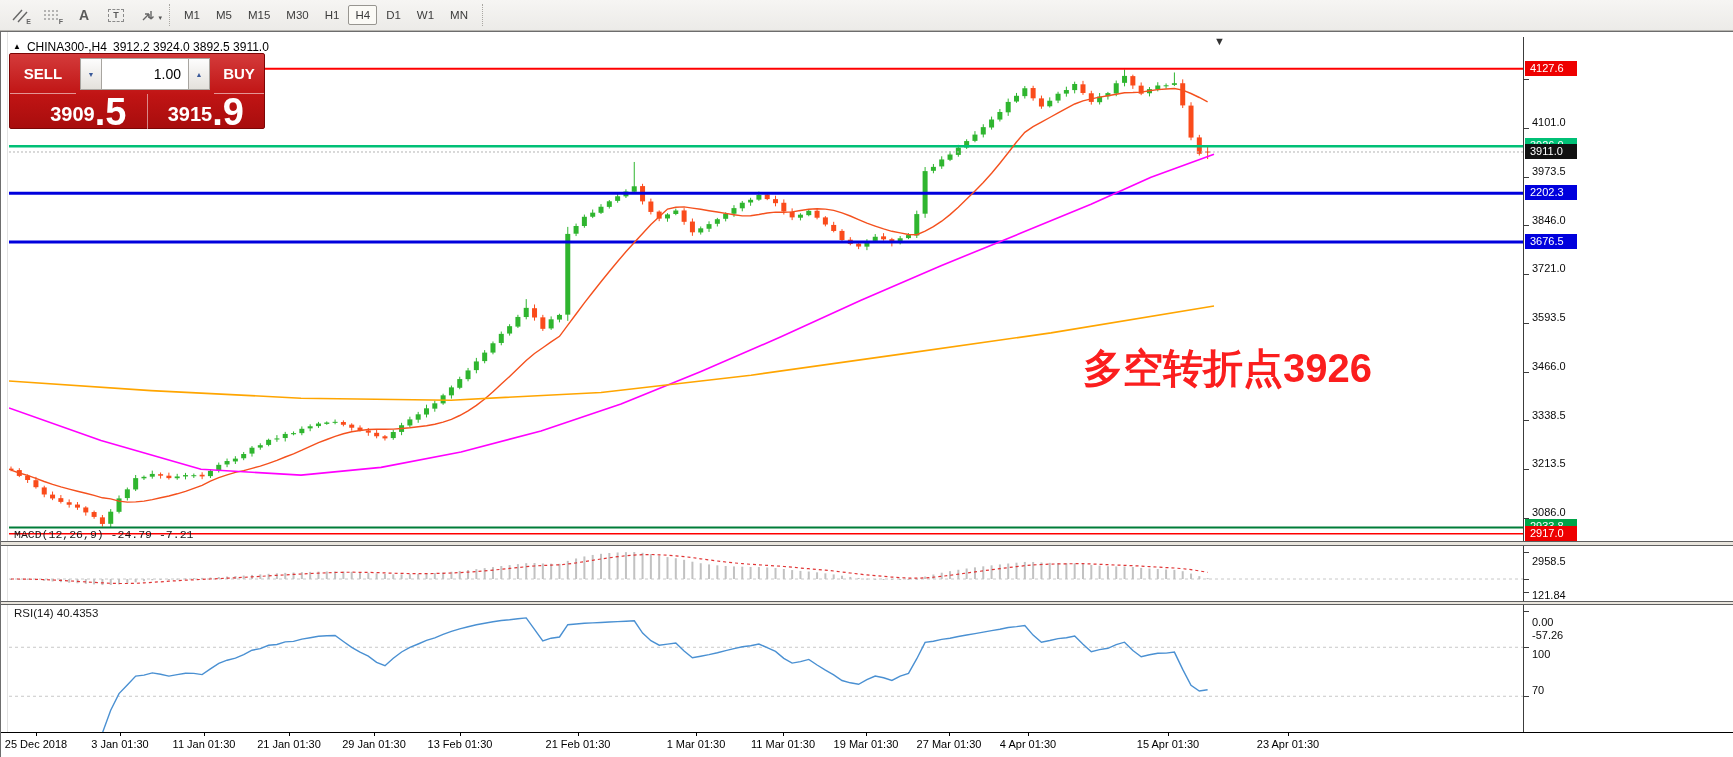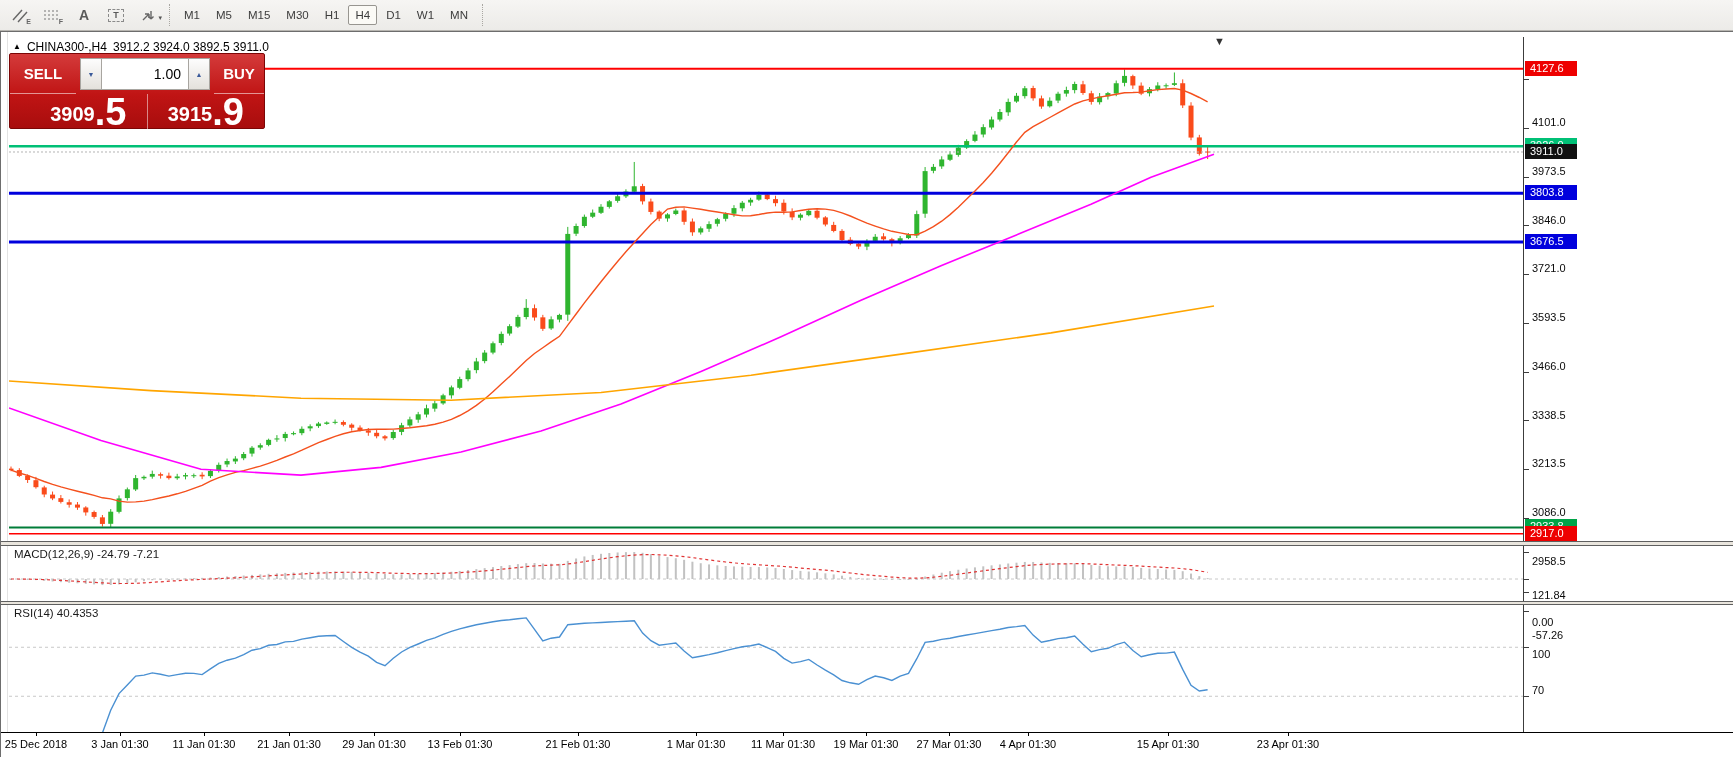--- a/index.html
+++ b/index.html
@@ -71,21 +71,21 @@
   .ax-badge { position:absolute; left:1px; min-width:52px; padding:1px 5px 2px 5px; font-size:11px; color:#fff;
               white-space:nowrap; z-index:8; }
 
   
   .splitter { position:absolute; left:0; width:1733px; background:#e9e5dd;
               border-top:1px solid #5f5f5f; border-bottom:1px solid #5f5f5f; z-index:3; }
   .splitter.s1 { top:509px; height:5px; }
   .splitter.s2 { top:569px; height:4px; }
 
   .pane-label { position:absolute; left:13px; z-index:4; font-size:11.5px; color:#1a1a1a; }
-  #macd-label { top:516px; }
+  #macd-label { top:496px;font-family:Liberation Mono, monospace; }
   #rsi-label  { top:575px; }
 
   
   .time-axis { position:absolute; left:0; top:700px; width:1733px; height:44px; background:#fff;
                border-top:1px solid #000; z-index:2; }
   .t-label { position:absolute; top:5px; transform:translateX(-50%); font-size:11px; color:#000; white-space:nowrap; }
   .t-tick { position:absolute; top:0; width:1px; height:3px; background:#000; }
 </style>
 </head>
 <body>
@@ -618,20 +618,21 @@
           <span class="p-main">3909</span>
             <span class="p-big">.5</span>
         </div>
         <div class="price-box buy">
           <span class="p-main">3915</span>
             <span class="p-big">.9</span>
         </div>
       </div>
     </div>
 
+    <div class="annotation" id="annotation" style="color: rgb(251, 30, 30);">多空转折点3926</div>
 
     <div class="price-axis" id="price-axis">
         <div class="ax-tick" style="top: 35px;">4101.0</div>
         <div class="ax-dash" style="top: 42px;"></div>
         <div class="ax-tick" style="top: 83.9819px;">3973.5</div>
         <div class="ax-dash" style="top: 90.9819px;"></div>
         <div class="ax-tick" style="top: 132.964px;">3846.0</div>
         <div class="ax-dash" style="top: 139.964px;"></div>
         <div class="ax-tick" style="top: 180.985px;">3721.0</div>
         <div class="ax-dash" style="top: 187.985px;"></div>
@@ -643,21 +644,21 @@
         <div class="ax-dash" style="top: 334.931px;"></div>
         <div class="ax-tick" style="top: 375.953px;">3213.5</div>
         <div class="ax-dash" style="top: 382.953px;"></div>
         <div class="ax-tick" style="top: 424.935px;">3086.0</div>
         <div class="ax-dash" style="top: 431.935px;"></div>
         <div class="ax-tick" style="top: 473.917px;">2958.5</div>
         <div class="ax-dash" style="top: 480.917px;"></div>
         <div class="ax-badge" style="top: 23.781px; background: rgb(238, 0, 0);">4127.6</div>
         <div class="ax-badge" style="top: 101.23px; background: rgb(0, 192, 118);">3926.0</div>
         <div class="ax-badge" style="top: 106.993px; background: rgb(17, 17, 17);">3911.0</div>
-        <div class="ax-badge" style="top: 148.176px; background: rgb(0, 0, 221);">3803.8</div>
+        <div class="ax-badge" style="top: 148.176px; background: rgb(0, 0, 221);">2202.3</div>
         <div class="ax-badge" style="top: 197.081px; background: rgb(0, 0, 221);">3676.5</div>
         <div class="ax-badge" style="top: 482.406px; background: rgb(0, 164, 72);">2933.8</div>
         <div class="ax-badge" style="top: 488.86px; background: rgb(238, 0, 0);">2917.0</div>
         <div class="ax-tick" style="top: 508px;">121.84</div>
         <div class="ax-dash" style="top: 515px;"></div>
         <div class="ax-tick" style="top: 535px;">0.00</div>
         <div class="ax-dash" style="top: 542px;"></div>
         <div class="ax-tick" style="top: 547.689px;">-57.26</div>
         <div class="ax-dash" style="top: 554.689px;"></div>
         <div class="ax-tick" style="top: 566.5px;">100</div>

